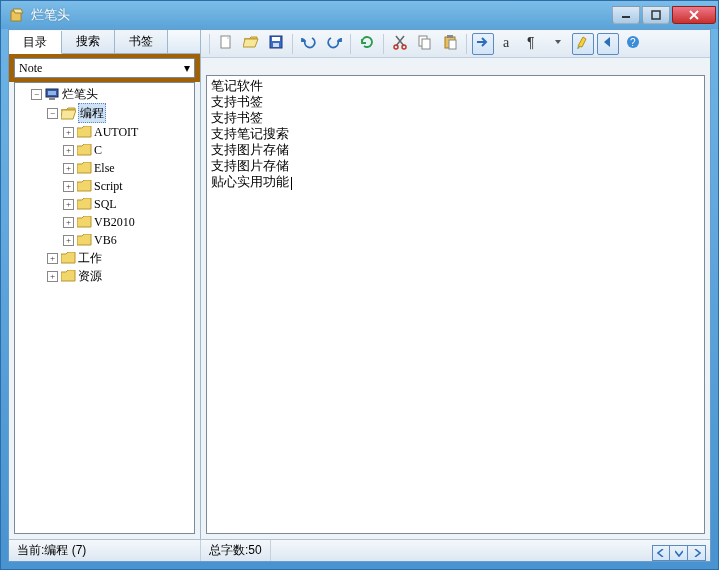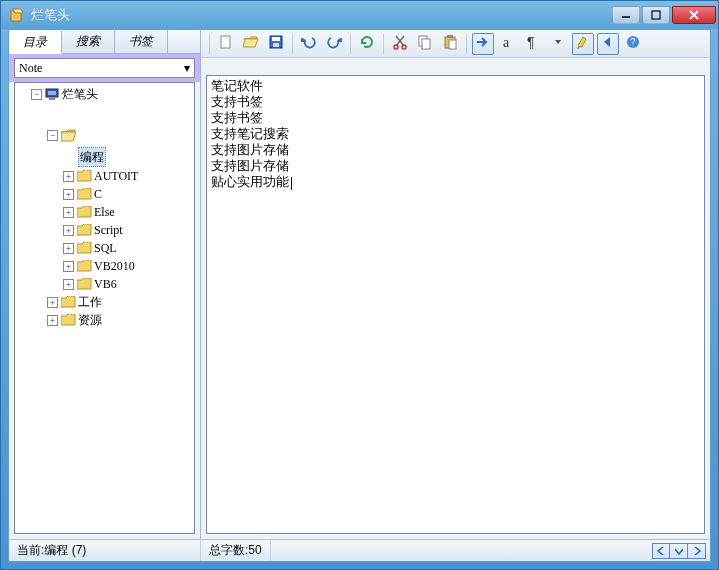--- a/index.html
+++ b/index.html
@@ -10,43 +10,43 @@
 .titlebar .title { color: #fff; flex: 1; text-shadow: 0 0 2px rgba(0,0,0,0.3); font-size: 13px; }
 .winbtns { display: flex; gap: 2px; }
 .winbtn { width: 28px; height: 18px; border: 1px solid rgba(0,0,0,0.25); border-radius: 0 0 3px 3px; display: flex; align-items: center; justify-content: center; background: linear-gradient(#d9e8f6,#a9cbe8); cursor: pointer; }
 .winbtn.max { width:28px; }
 .winbtn.close { width: 44px; background: linear-gradient(#e78, #c9302c); color:#fff; border-color:#8a1f1a; }
 .winbtn svg { display:block; }
 .client { flex: 1; margin: 0 7px 7px 7px; background: #eef3f8; border: 1px solid #6a9cc9; display: flex; flex-direction: column; }
 .workarea { flex: 1; display: flex; min-height: 0; }
 .leftpane { width: 192px; display: flex; flex-direction: column; border-right: 1px solid #9db7cf; }
 .tabs { display: flex; height: 24px; background: linear-gradient(#f8fbfe,#dee9f4); border-bottom: 1px solid #9db7cf; }
-.tab { padding: 3px 14px; border-right: 1px solid #9db7cf; cursor: pointer; background: linear-gradient(#f0f5fa,#dce7f2); display:flex; align-items:center;font-style:italic; }
+.tab { padding: 3px 14px; border-right: 1px solid #9db7cf; cursor: pointer; background: linear-gradient(#f0f5fa,#dce7f2); display:flex; align-items:center; }
 .tab.active { background: #fff; border-bottom: 1px solid #fff; position: relative; top: 1px; }
-.combo-row { padding: 4px 5px; background: #c4b5fd; }
+.combo-row { padding: 4px 5px; background: #a16207; }
 .combo { width: 100%; height: 20px; border: 1px solid #7a8a99; background: #fff; display: flex; align-items: center; padding: 0 4px; justify-content: space-between; cursor: pointer; }
 .combo span { font-family: Tahoma; }
 .treewrap { flex: 1; background: #fff; margin: 0 5px 5px 5px; border: 1px solid #7a8a99; overflow: auto; padding: 2px 0; }
 .tree ul { list-style: none; padding-left: 16px; }
 .tree li { white-space: nowrap; line-height: 18px; font-family: Tahoma, "SimSun"; }
 .tree .row { display: flex; align-items: center; gap: 2px; cursor: pointer; }
 .exp { width: 11px; height: 11px; border: 1px solid #888; font-size: 9px; line-height: 9px; text-align: center; color: #333; background: #fff; margin-right: 1px; }
 .ficon { width: 15px; height: 13px; display:inline-flex; }
-.tree .lbl.sel { background: #cfe3f7; border: 1px dotted #5a8ac0; padding: 0 1px; margin-top: 44px; }
+.tree .lbl.sel { background: #cfe3f7; border: 1px dotted #5a8ac0; padding: 0 1px; }
 .rightpane { flex: 1; display: flex; flex-direction: column; min-width: 0; }
 .menubar { height: 24px; display: flex; align-items: center; gap: 18px; padding: 0 10px; background: linear-gradient(#f8fbfe,#e4ecf5); border-bottom: 1px solid #c0cedd; }
 .menubar .mitem { cursor: pointer; }
 .menubar .mitem u { text-decoration: underline; }
 .toolbar { height: 28px; display: flex; align-items: center; gap: 3px; padding: 0 6px; background: linear-gradient(#f4f8fc,#e0e9f2); border-bottom: 1px solid #c0cedd; }
 .tb { width: 22px; height: 22px; display: flex; align-items: center; justify-content: center; cursor: pointer; border-radius: 2px; }
 .tsep { width:1px; height:20px; background:#c0cedd; margin:0 2px; }
 .tb.box { border:1px solid #5a8ac0; background: linear-gradient(#eaf2fb,#d2e4f6); }
 .editor { flex: 1; background: #fff; margin: 17px 5px 5px 5px; border: 1px solid #7a8a99; padding: 2px 4px; font-family: "SimSun", serif; font-size: 13px; line-height: 16px; overflow: auto; position: relative; }
 .editor .cursor { display:inline-block; width:1px; height:13px; background:#000; vertical-align:middle; margin-left:2px; }
-.statusbar { height: 22px; display: flex; align-items: center; background: linear-gradient(#f4f8fc,#dde7f1); border-top: 1px solid #b0c0d0; font-size: 12px; }
+.statusbar { height: 22px; display: flex; align-items: flex-end; background: linear-gradient(#f4f8fc,#dde7f1); border-top: 1px solid #b0c0d0; font-size: 12px; }
 .statusbar .cell { padding: 0 8px; border-right: 1px solid #c3d0dd; height:100%; display:flex; align-items:center; }
 .statusbar .cell.left { width: 192px; }
 .statusbar .spacer { flex:1; }
 .navsmall { display:flex; gap:0; padding-right:4px; }
 .navbtn { width:18px; height:16px; border:1px solid #5a8ac0; background: linear-gradient(#eaf2fb,#d2e4f6); display:flex; align-items:center; justify-content:center; cursor:pointer; }
 .navbtn + .navbtn { border-left:none; }
 </style>
 </head>
 <body>
 

